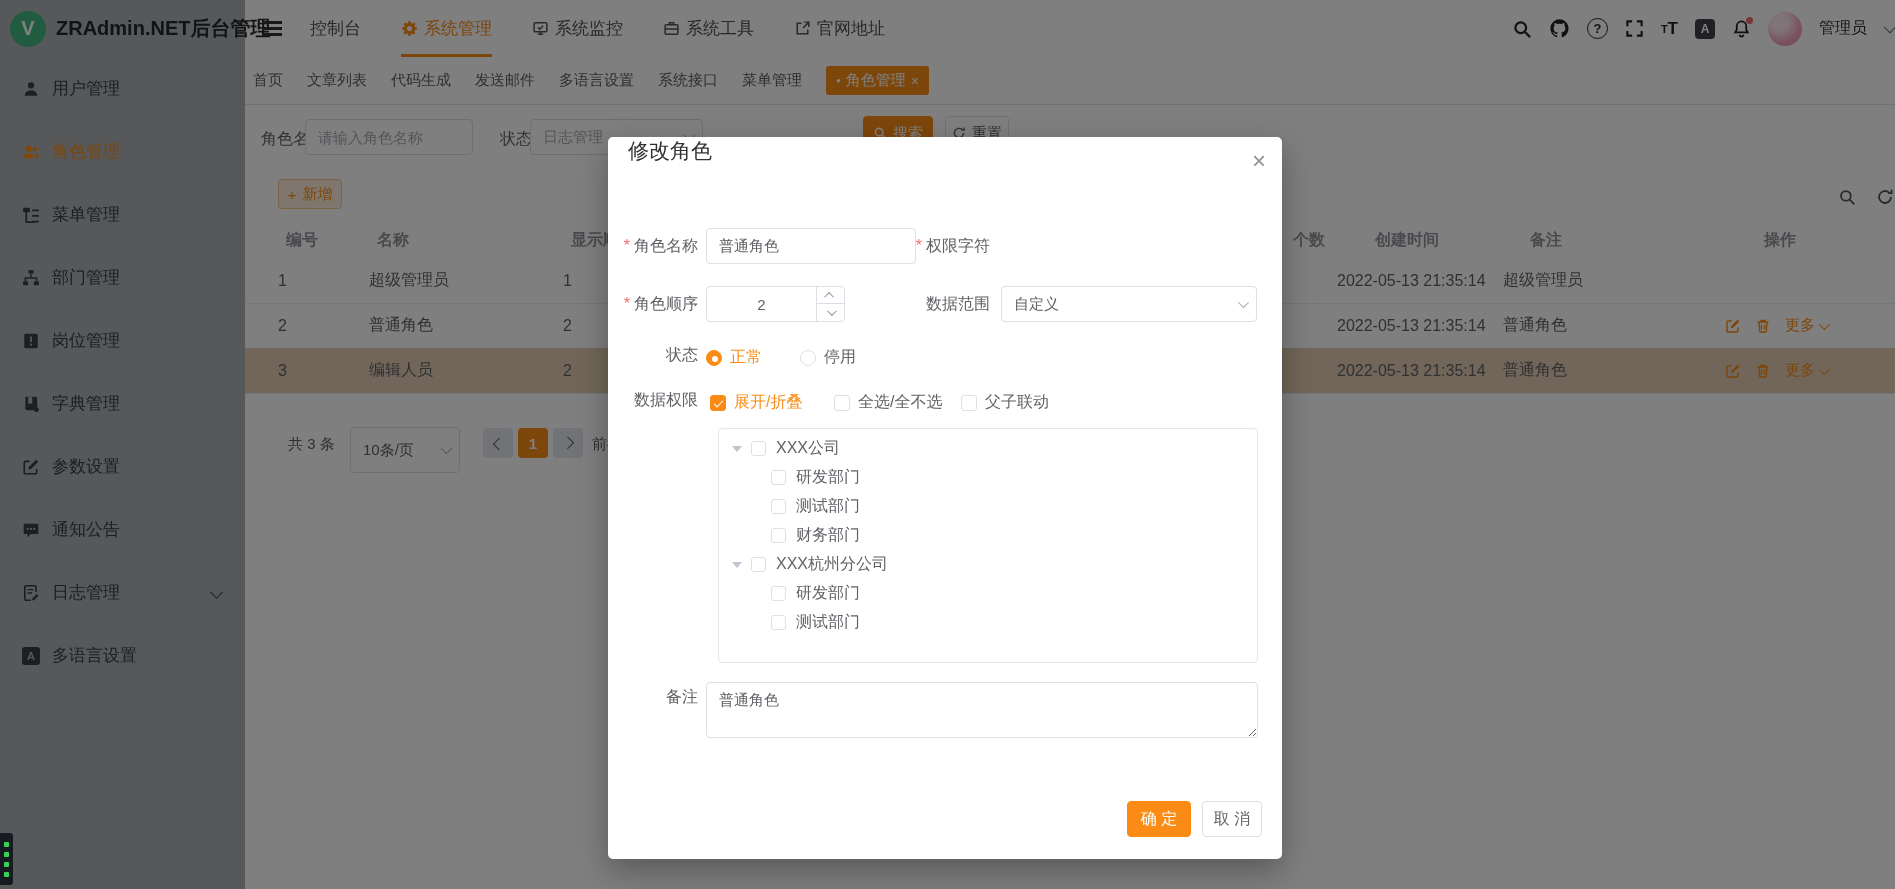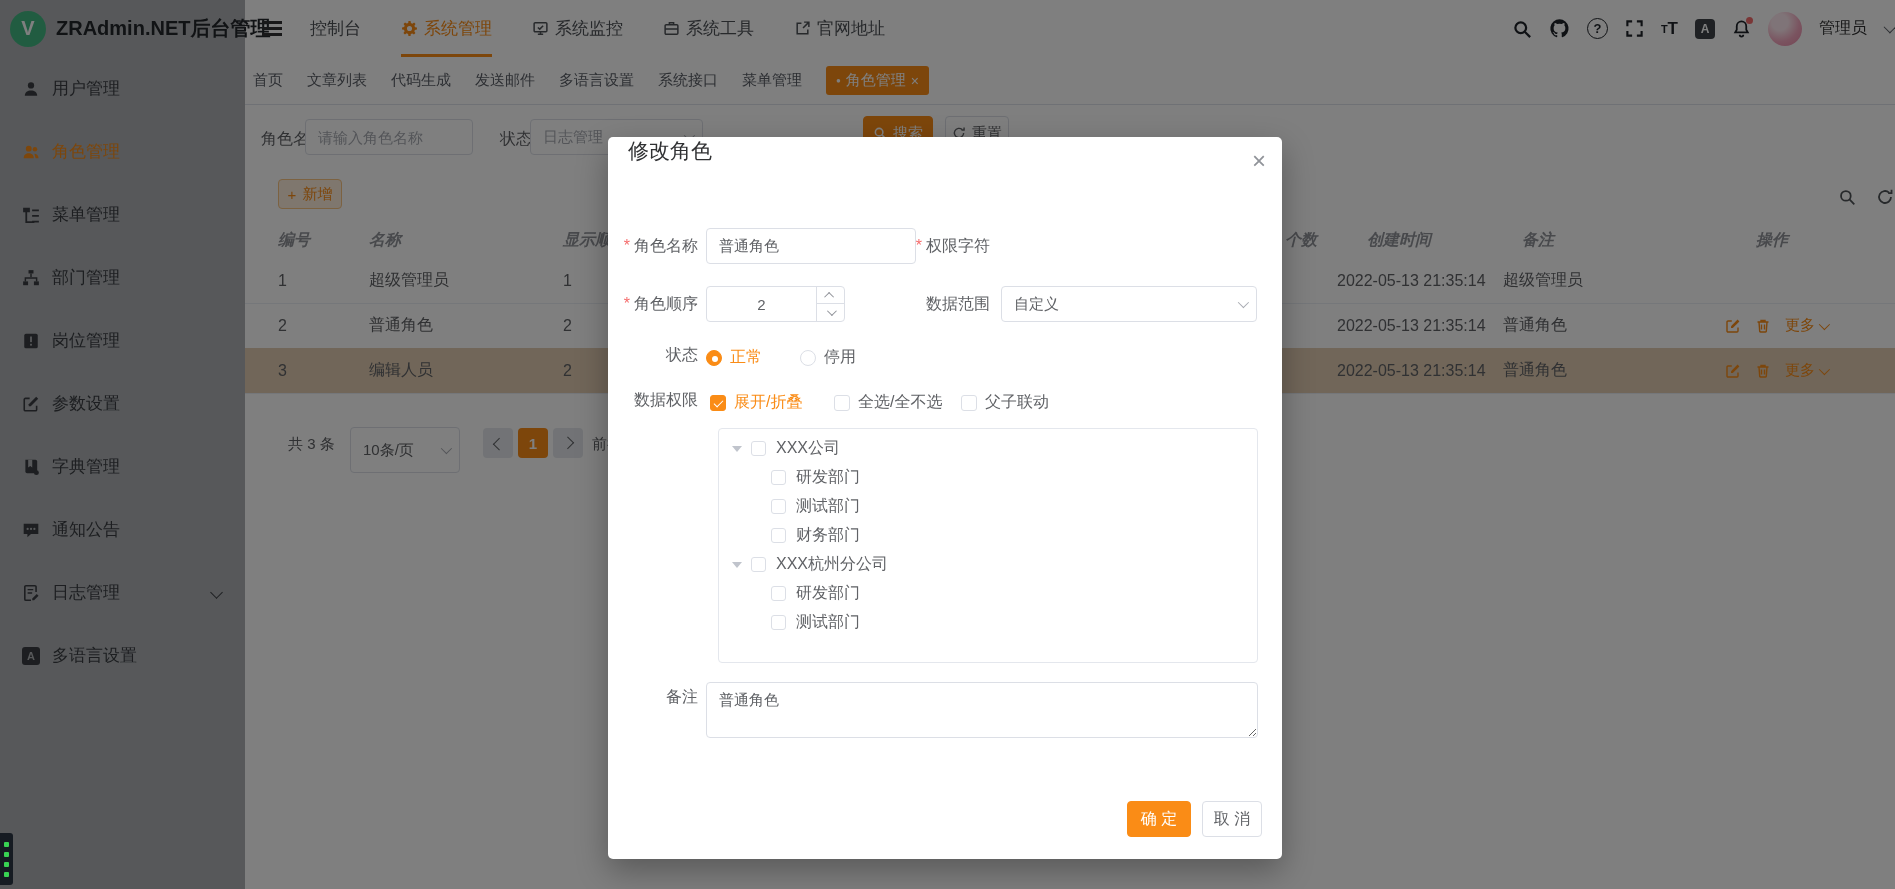--- a/index.html
+++ b/index.html
@@ -63,21 +63,21 @@
   .sel-caret{position:absolute;right:10px;width:7px;height:7px;border-right:1.4px solid #a8abb2;
     border-bottom:1.4px solid #a8abb2;transform:rotate(45deg) translateY(-2px);}
   .btn{position:absolute;height:34px;border-radius:4px;font-size:15px;display:flex;align-items:center;
     justify-content:center;gap:6px;box-sizing:border-box;white-space:nowrap;}
   .btn-primary{background:#fa8c16;color:#fff;border:1px solid #fa8c16;}
   .btn-plain{background:#fff;color:#606266;border:1px solid #dcdfe6;}
   .btn-add{background:#feefdc;color:#fa8c16;border:1px solid #f9c483;}
   .toolicon{position:absolute;color:#4e5257;}
 
   
-  .t-h{position:absolute;left:0;right:0;top:173px;height:28px;font-style:italic;}
+  .t-h{position:absolute;left:8px;right:0;top:173px;height:28px;}
   .ch{position:absolute;font-size:16px;font-weight:bold;color:#909399;white-space:nowrap;}
   .t-r{position:absolute;left:0;right:0;height:45px;border-bottom:1px solid #ebeef5;}
   .t-r.current{background:#e3cdb2;}
   .cell{position:absolute;top:0;height:45px;display:flex;align-items:center;font-size:16px;color:#606266;white-space:nowrap;}
   .ops{position:absolute;top:0;height:45px;display:flex;align-items:center;gap:14px;color:#fa8c16;font-size:15px;}
   .ops .more{display:flex;align-items:center;gap:4px;}
   .ops .mcaret{width:7px;height:7px;border-right:1.5px solid #fa8c16;border-bottom:1.5px solid #fa8c16;
     transform:rotate(45deg) translateY(-2px);}
 
   
@@ -260,32 +260,32 @@
     <div class="side-item">
       <svg width="18" height="18" viewBox="0 0 16 16">
           <rect x="2" y="1.5" width="12" height="13" rx="1.5" fill="currentColor"></rect>
           <rect x="7.2" y="4" width="1.6" height="5" fill="#aeb1b4"></rect>
           <rect x="7.2" y="10.5" width="1.6" height="1.6" fill="#aeb1b4"></rect>
         </svg>
       <span>岗位管理</span>
     </div>
     <div class="side-item">
       <svg width="18" height="18" viewBox="0 0 16 16">
-          <path fill="none" stroke="currentColor" stroke-width="1.4" d="M13 9.5V13a1 1 0 0 1-1 1H3a1 1 0 0 1-1-1V4a1 1 0 0 1 1-1h3.8"></path>
-          <path fill="currentColor" d="M12.6 1.6l1.8 1.8-6.6 6.6H6v-1.8z"></path>
-        </svg>
-      <span>参数设置</span>
-    </div>
-    <div class="side-item">
-      <svg width="18" height="18" viewBox="0 0 16 16">
           <path fill="currentColor" d="M3 1.5h9a1.5 1.5 0 0 1 1.5 1.5v10.5H4.5A1.5 1.5 0 0 1 3 12z"></path>
           <path d="M5.5 1.5v7l1.8-1.3 1.8 1.3v-7z" fill="#aeb1b4"></path>
           <circle cx="12.8" cy="13" r="2.2" fill="currentColor"></circle>
         </svg>
       <span>字典管理</span>
+    </div>
+    <div class="side-item">
+      <svg width="18" height="18" viewBox="0 0 16 16">
+          <path fill="none" stroke="currentColor" stroke-width="1.4" d="M13 9.5V13a1 1 0 0 1-1 1H3a1 1 0 0 1-1-1V4a1 1 0 0 1 1-1h3.8"></path>
+          <path fill="currentColor" d="M12.6 1.6l1.8 1.8-6.6 6.6H6v-1.8z"></path>
+        </svg>
+      <span>参数设置</span>
     </div>
     <div class="side-item">
       <svg width="18" height="18" viewBox="0 0 16 16">
           <path fill="currentColor" d="M1.5 2.5h13v9H8l-3.2 3v-3H1.5z"></path>
           <circle cx="5" cy="7" r="1" fill="#aeb1b4"></circle>
           <circle cx="8" cy="7" r="1" fill="#aeb1b4"></circle>
           <circle cx="11" cy="7" r="1" fill="#aeb1b4"></circle>
         </svg>
       <span>通知公告</span>
     </div>

